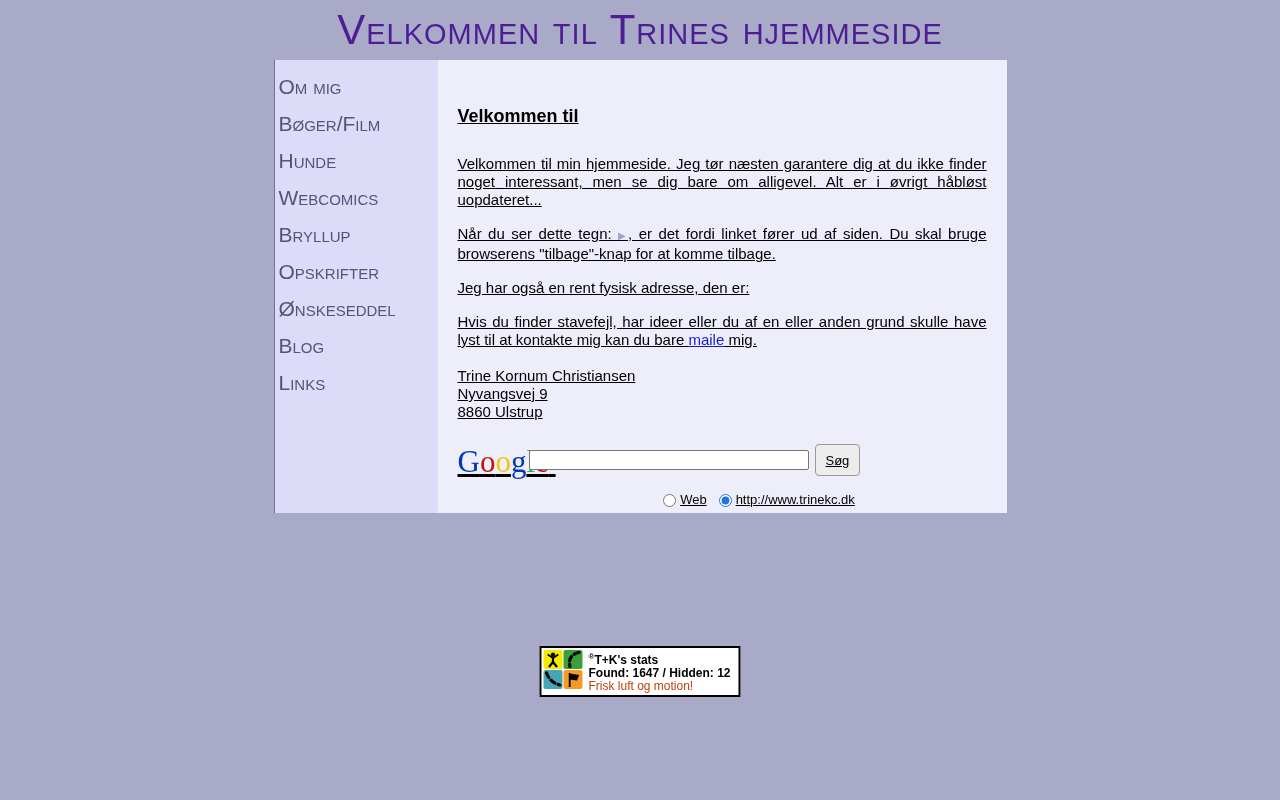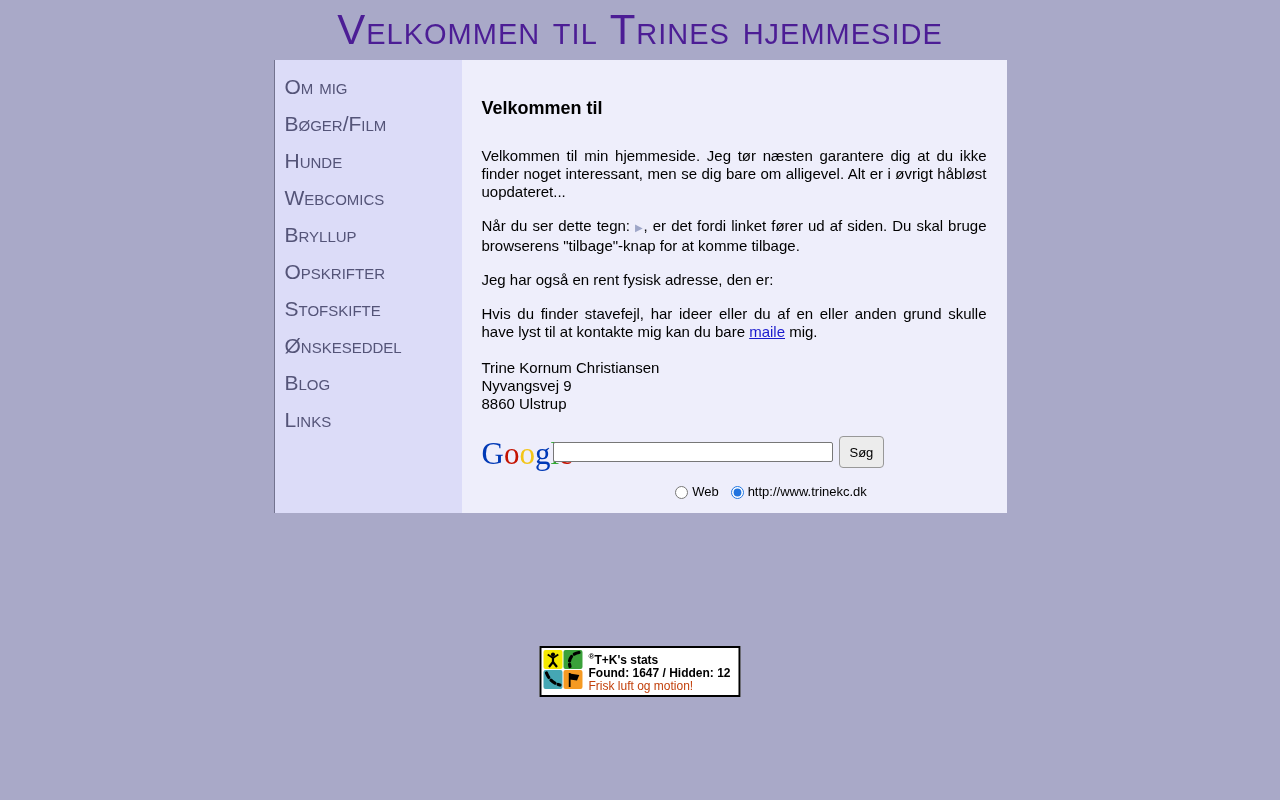--- a/index.html
+++ b/index.html
@@ -12,32 +12,32 @@
   
   .page-title {
     margin:0; padding:6px 0 0; height:47px;
     text-align:center; font-variant:small-caps; font-weight:normal;
     font-size:42px; line-height:47px; letter-spacing:1px;
     color:#4c1d95;
   }
   
   .frame { display:flex; width:733px; height:453px; margin:7px auto 0; }
   .sidebar {
-    width:188px; box-sizing:border-box; flex:none;
+    width:164px; box-sizing:border-box; flex:none;
     background:#dcdcf8; border-left:1px solid #73738f;
-    padding:8px 0 0 10px;
+    padding:8px 0 0 4px;
   }
   .nav-item {
     display:block; height:37px; line-height:37px;
     font-variant:small-caps; font-size:21px;
     color:#545478; text-decoration:none; cursor:pointer;
   }
   .content {
     flex:1; background:#eeeefb; box-sizing:border-box;
-    padding:0 20px; font-size:15px; line-height:18px;
+    padding:8px 20px; font-size:15px; line-height:18px;text-decoration:underline;
   }
   .content h2 { font-size:18px; line-height:21px; margin:38px 0 0; font-weight:bold; }
   .para { text-align:justify; margin:16px 0 0; }
   .para.first { margin-top:28px; }
   .ext-arrow-icon { font-size:10px; color:#9ea6c8; letter-spacing:0; }
   .mail-link { color:#1a1acd; text-decoration:underline; cursor:pointer; }
   .address { margin-top:18px; }
   
   .searchbox { margin-top:21px; }
   .srow1 { display:flex; align-items:center; }
@@ -81,21 +81,20 @@
 <h1 class="page-title">Velkommen til Trines hjemmeside</h1>
 
 <div class="frame">
   <nav class="sidebar">
     <a class="nav-item">Om mig</a>
     <a class="nav-item">Bøger/Film</a>
     <a class="nav-item">Hunde</a>
     <a class="nav-item">Webcomics</a>
     <a class="nav-item">Bryllup</a>
     <a class="nav-item">Opskrifter</a>
-    <a class="nav-item">Stofskifte</a>
     <a class="nav-item">Ønskeseddel</a>
     <a class="nav-item">Blog</a>
     <a class="nav-item">Links</a>
   </nav>
 
   <main class="content">
     <h2>Velkommen til</h2>
 
     <p class="para first">Velkommen til min hjemmeside. Jeg tør næsten garantere dig at du ikke finder noget interessant, men se dig bare om alligevel. Alt er i øvrigt håbløst uopdateret...</p>
 

